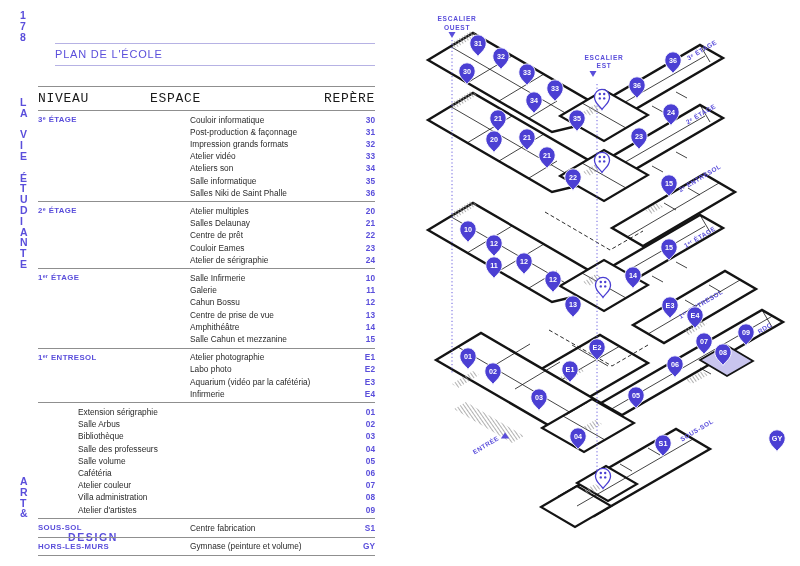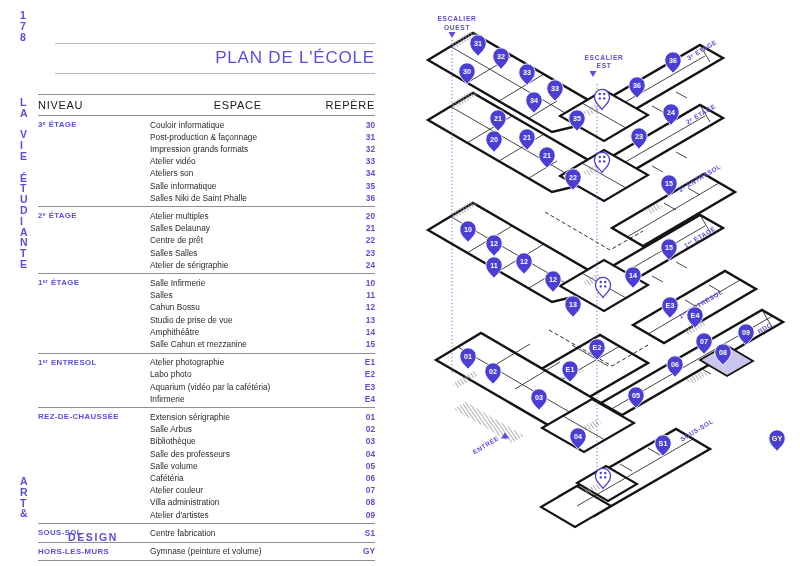--- a/index.html
+++ b/index.html
@@ -21,31 +21,31 @@
   
   .vtext{
     position:absolute;white-space:pre;color:var(--purple);
     font-weight:bold;font-size:10.5px;line-height:10.8px;letter-spacing:0.5px;
   }
   .vtext.bottomword{letter-spacing:1.6px;padding-left:48px;}
 
   
   .sheet{position:absolute;left:38px;top:43px;width:337px;font-size:8.3px;color:#222;}
   .title-block{margin-left:17px;border-top:1px solid var(--titlerule);border-bottom:1px solid var(--titlerule);}
-  .title{text-align:right;color:var(--purple);font-size:17px;letter-spacing:0.8px;padding:4px 0 5px 0;}
+  .title{text-align:left;color:var(--purple);font-size:11px;letter-spacing:0.8px;padding:4px 0 5px 0;}
   .gap{height:20px;}
-  .thead{display:flex;border-top:1px solid var(--rule);padding:4px 0 4px 0;font-size:11px;letter-spacing:0.7px;color:#1a1a1a;}
+  .thead{display:flex;border-top:1px solid var(--rule);padding:4px 0 4px 0;font-size:13px;letter-spacing:0.7px;color:#1a1a1a;font-family:Liberation Mono, monospace;}
   .thead .c1{width:112px;}
-  .thead .c2{flex:1;text-align:center;}
+  .thead .c2{flex:1;}
   .thead .c3{text-align:center;}
   #table-body{border-bottom:1px solid var(--rule);}
   .section{display:flex;border-top:1px solid var(--rule);padding:2.5px 0 2.5px 0;}
   .section .niveau{width:112px;color:var(--purple);font-weight:bold;font-size:7.8px;letter-spacing:0.4px;padding-top:1.5px;}
   .section .rows{flex:1;}
-  .row{display:flex;line-height:12.2px;}
+  .row{display:flex;line-height:12.2px;margin-left:40px;}
   .row .space{flex:1;color:#2a2a2a;}
   .row .code{color:var(--purple);font-weight:bold;text-align:right;}
 
   
   svg{position:absolute;left:0;top:0;}
   .wall{fill:#fff;stroke:var(--wall);stroke-width:2.4;stroke-linejoin:miter;}
   .wall2{fill:#fff;stroke:var(--wall);stroke-width:2.1;stroke-linejoin:miter;}
   .inner{fill:none;stroke:var(--wall);stroke-width:0.8;}
   .hatchp{fill:url(#hatch);stroke:none;}
   .dashln{stroke:var(--wall);stroke-width:0.9;stroke-dasharray:4 2.5;fill:none;}
@@ -141,46 +141,46 @@
             </div>
             <div class="row">
               <span class="space">Salles Delaunay</span>
               <span class="code">21</span>
             </div>
             <div class="row">
               <span class="space">Centre de prêt</span>
               <span class="code">22</span>
             </div>
             <div class="row">
-              <span class="space">Salles Salles</span>
+              <span class="space">Couloir Eames</span>
               <span class="code">23</span>
             </div>
             <div class="row">
               <span class="space">Atelier de sérigraphie</span>
               <span class="code">24</span>
             </div>
           </div>
         </div>
         <div class="section">
           <div class="niveau">1ᵉʳ ÉTAGE</div>
           <div class="rows">
             <div class="row">
               <span class="space">Salle Infirmerie</span>
               <span class="code">10</span>
             </div>
             <div class="row">
-              <span class="space">Salles</span>
+              <span class="space">Galerie</span>
               <span class="code">11</span>
             </div>
             <div class="row">
               <span class="space">Cahun Bossu</span>
               <span class="code">12</span>
             </div>
             <div class="row">
-              <span class="space">Studio de prise de vue</span>
+              <span class="space">Centre de prise de vue</span>
               <span class="code">13</span>
             </div>
             <div class="row">
               <span class="space">Amphithéâtre</span>
               <span class="code">14</span>
             </div>
             <div class="row">
               <span class="space">Salle Cahun et mezzanine</span>
               <span class="code">15</span>
             </div>
@@ -201,21 +201,20 @@
               <span class="space">Aquarium (vidéo par la cafétéria)</span>
               <span class="code">E3</span>
             </div>
             <div class="row">
               <span class="space">Infirmerie</span>
               <span class="code">E4</span>
             </div>
           </div>
         </div>
         <div class="section">
-          <div class="niveau">REZ-DE-CHAUSSÉE</div>
           <div class="rows">
             <div class="row">
               <span class="space">Extension sérigraphie</span>
               <span class="code">01</span>
             </div>
             <div class="row">
               <span class="space">Salle Arbus</span>
               <span class="code">02</span>
             </div>
             <div class="row">

